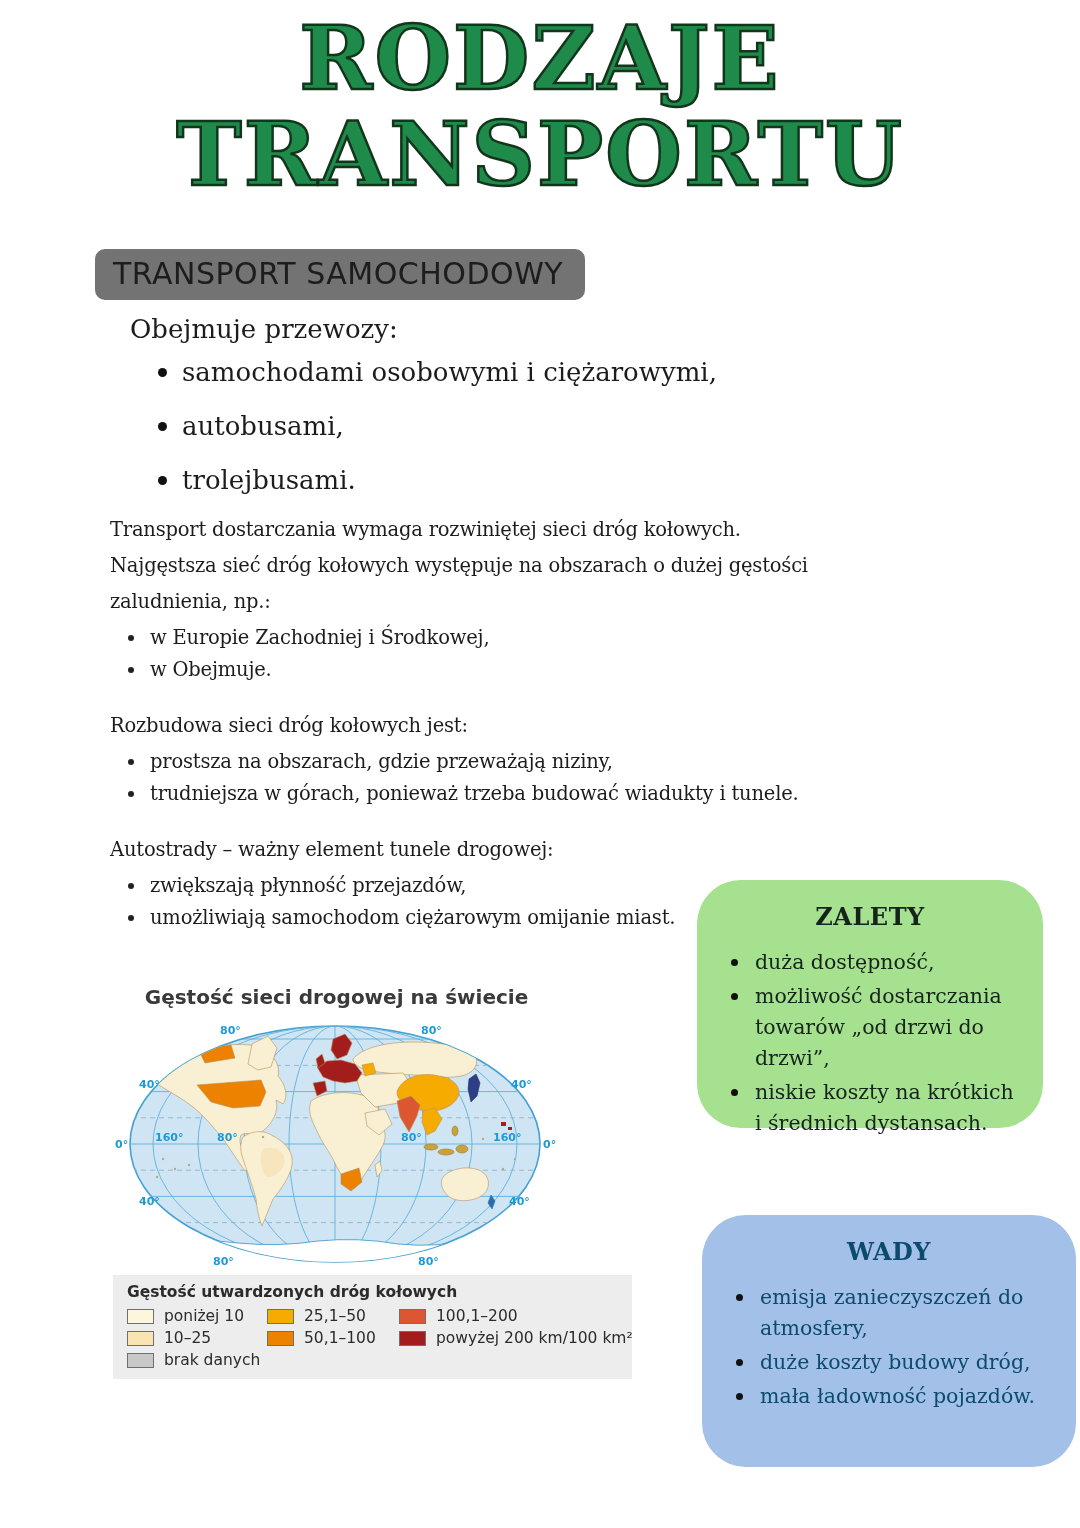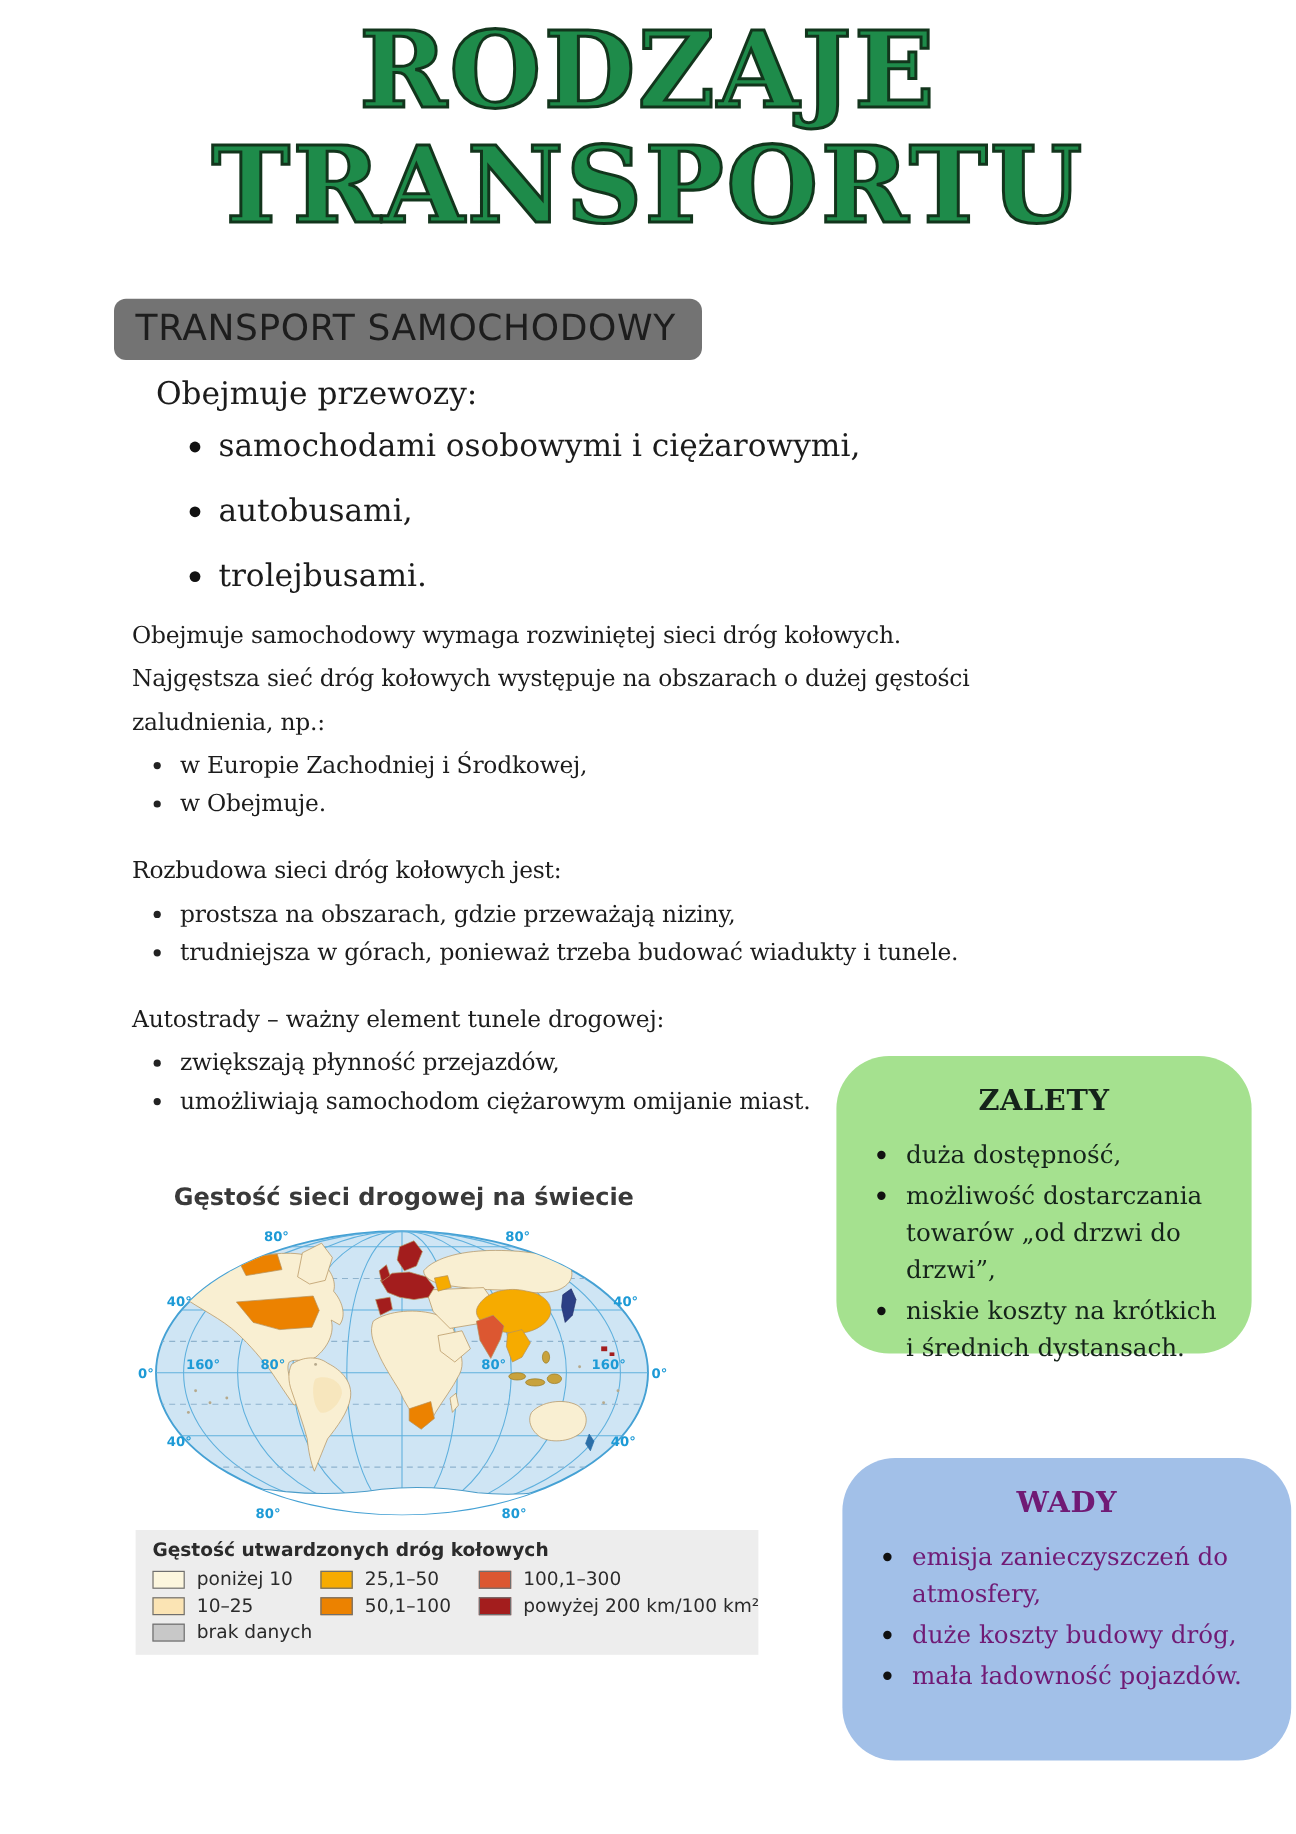--- a/index.html
+++ b/index.html
@@ -46,21 +46,21 @@
   }
   .infobox .box-title{
     text-align:center;font-weight:bold;font-size:24px;margin:6px 0 16px 0;letter-spacing:.5px;
   }
   .infobox ul{list-style:none;margin:0;padding:0 0 0 6px;}
   .infobox li{position:relative;padding-left:28px;line-height:31px;margin:0 0 3px 0;}
   .infobox li::before{
     content:"";position:absolute;left:4px;top:12px;width:7px;height:7px;border-radius:50%;background:#111;
   }
   .box-advantages{left:697px;top:880px;width:346px;height:248px;background:#a5e18f;}
-  .box-disadvantages{left:702px;top:1215px;width:374px;height:252px;background:#a2c0e8;color:#701a75;}
+  .box-disadvantages{left:702px;top:1215px;width:374px;height:252px;background:#a2c0e8;color:#0c4a6e;}
   
   .map-figure{position:absolute;left:113px;top:985px;width:447px;}
   .map-title{
     font-family:"DejaVu Sans","Liberation Sans",sans-serif;font-weight:bold;
     font-size:20px;color:#3a3a3a;text-align:center;margin:0 0 10px 0;
   }
   .map-svg{display:block;}
   .map-legend{
     margin-top:4px;background:#ededed;padding:8px 12px 8px 14px;box-sizing:border-box;width:519px;
     font-family:"DejaVu Sans","Liberation Sans",sans-serif;color:#2b2b2b;
@@ -94,21 +94,21 @@
     <ul class="biglist">
 
     <li>samochodami osobowymi i ciężarowymi,</li>
         <li>autobusami,</li>
         <li>trolejbusami.</li>
       </ul>
   </div>
 
   <div class="bodytext">
     <div class="group">
-      <p>Obejmuje samochodowy wymaga rozwiniętej sieci dróg kołowych.</p>
+      <p>Transport dostarczania wymaga rozwiniętej sieci dróg kołowych.</p>
       <p>Najgęstsza sieć dróg kołowych występuje na obszarach o dużej gęstości zaludnienia, np.:</p>
       <ul class="smalllist">
 
       <li>w Europie Zachodniej i Środkowej,</li>
           <li>w Obejmuje.</li>
         </ul>
     </div>
     <div class="group gap">
       <p>Rozbudowa sieci dróg kołowych jest:</p>
       <ul class="smalllist">
@@ -275,21 +275,21 @@
 
             <div class="legend-item">
               <span class="legend-swatch" style="background-color: rgb(236, 130, 0);"></span>
               <span class="legend-label">50,1–100</span>
             </div>
           </div>
         <div class="legend-col c3">
 
             <div class="legend-item">
               <span class="legend-swatch" style="background-color: rgb(220, 87, 49);"></span>
-              <span class="legend-label">100,1–300</span>
+              <span class="legend-label">100,1–200</span>
             </div>
 
             <div class="legend-item">
               <span class="legend-swatch" style="background-color: rgb(163, 29, 29);"></span>
               <span class="legend-label">powyżej 200 km/100 km²</span>
             </div>
           </div>
       </div>
     </div>
   </div>

